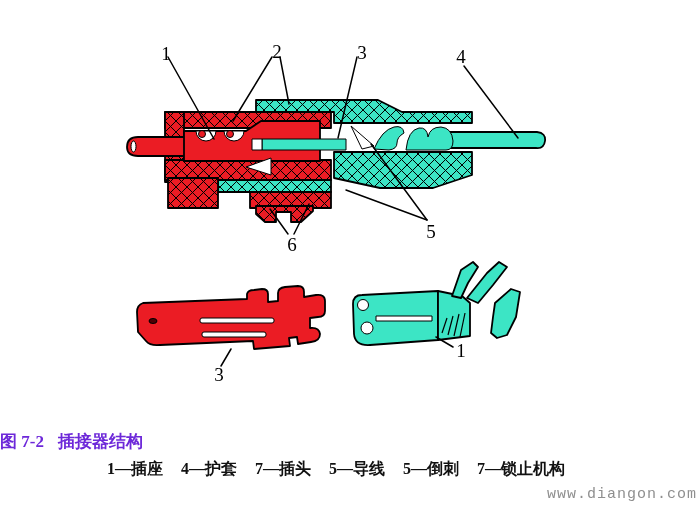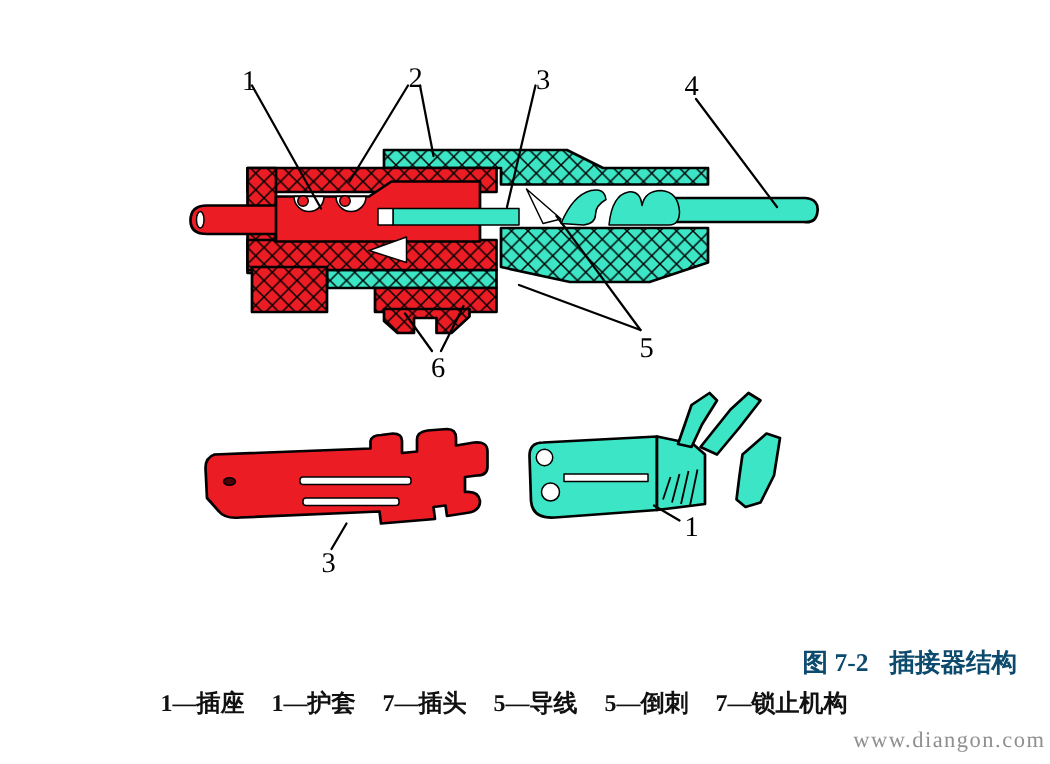--- a/index.html
+++ b/index.html
@@ -23,31 +23,31 @@
   .hc{fill:url(#hx-cyan);}
   .ol{stroke:var(--outline);stroke-width:1.8;stroke-linejoin:round;}
   .ol-thin{stroke:var(--outline);stroke-width:1;stroke-linejoin:round;}
   .white{fill:#ffffff;}
   .hatch-line{stroke:#000;stroke-width:1;fill:none;}
   .leader{stroke:#000;stroke-width:1.5;fill:none;stroke-linecap:round;}
   .callout{font-family:"Liberation Serif",serif;font-size:19px;fill:#000;text-anchor:middle;}
   .serration{stroke:#000;stroke-width:1.2;fill:none;}
   #caption{
     position:absolute;top:430px;left:0;width:678px;
-    text-align:right;font-weight:bold;font-size:17px;color:#0c4a6e;
+    text-align:left;font-weight:bold;font-size:17px;color:#6d28d9;
   }
   #caption .fig-no{margin-right:14px;}
   #legend{
     position:absolute;top:459px;left:0;width:672px;
     text-align:center;font-weight:bold;font-size:16px;color:#111;
   }
   #legend span{margin:4px 9px;white-space:nowrap;}
   #watermark{
     position:absolute;top:486px;right:3px;
-    font-family:Liberation Serif, serif;
+    font-family:Liberation Mono, monospace;
     font-size:15px;color:var(--gray);letter-spacing:1px;
   }
 </style>
 </head>
 <body>
 
 <div id="page">
 
   <svg width="700" height="420" viewBox="0 0 700 420">
     <defs>
@@ -141,17 +141,17 @@
       <line class="leader" x1="436" y1="337" x2="453" y2="347"></line>
       <text class="callout" x="461" y="357">1</text>
     </g>
   </svg>
 
   <div id="caption">
     <span class="fig-no">图 7-2</span><span>插接器结构</span>
   </div>
 
   <div id="legend">
-    <span>1—插座</span><span>1—护套</span><span>7—插头</span><span>5—导线</span><span>5—倒刺</span><span>7—锁止机构</span>
+    <span>1—插座</span><span>4—护套</span><span>7—插头</span><span>5—导线</span><span>5—倒刺</span><span>7—锁止机构</span>
   </div>
 
   <div id="watermark">www.diangon.com</div>
 </div>
 
 </body></html>

